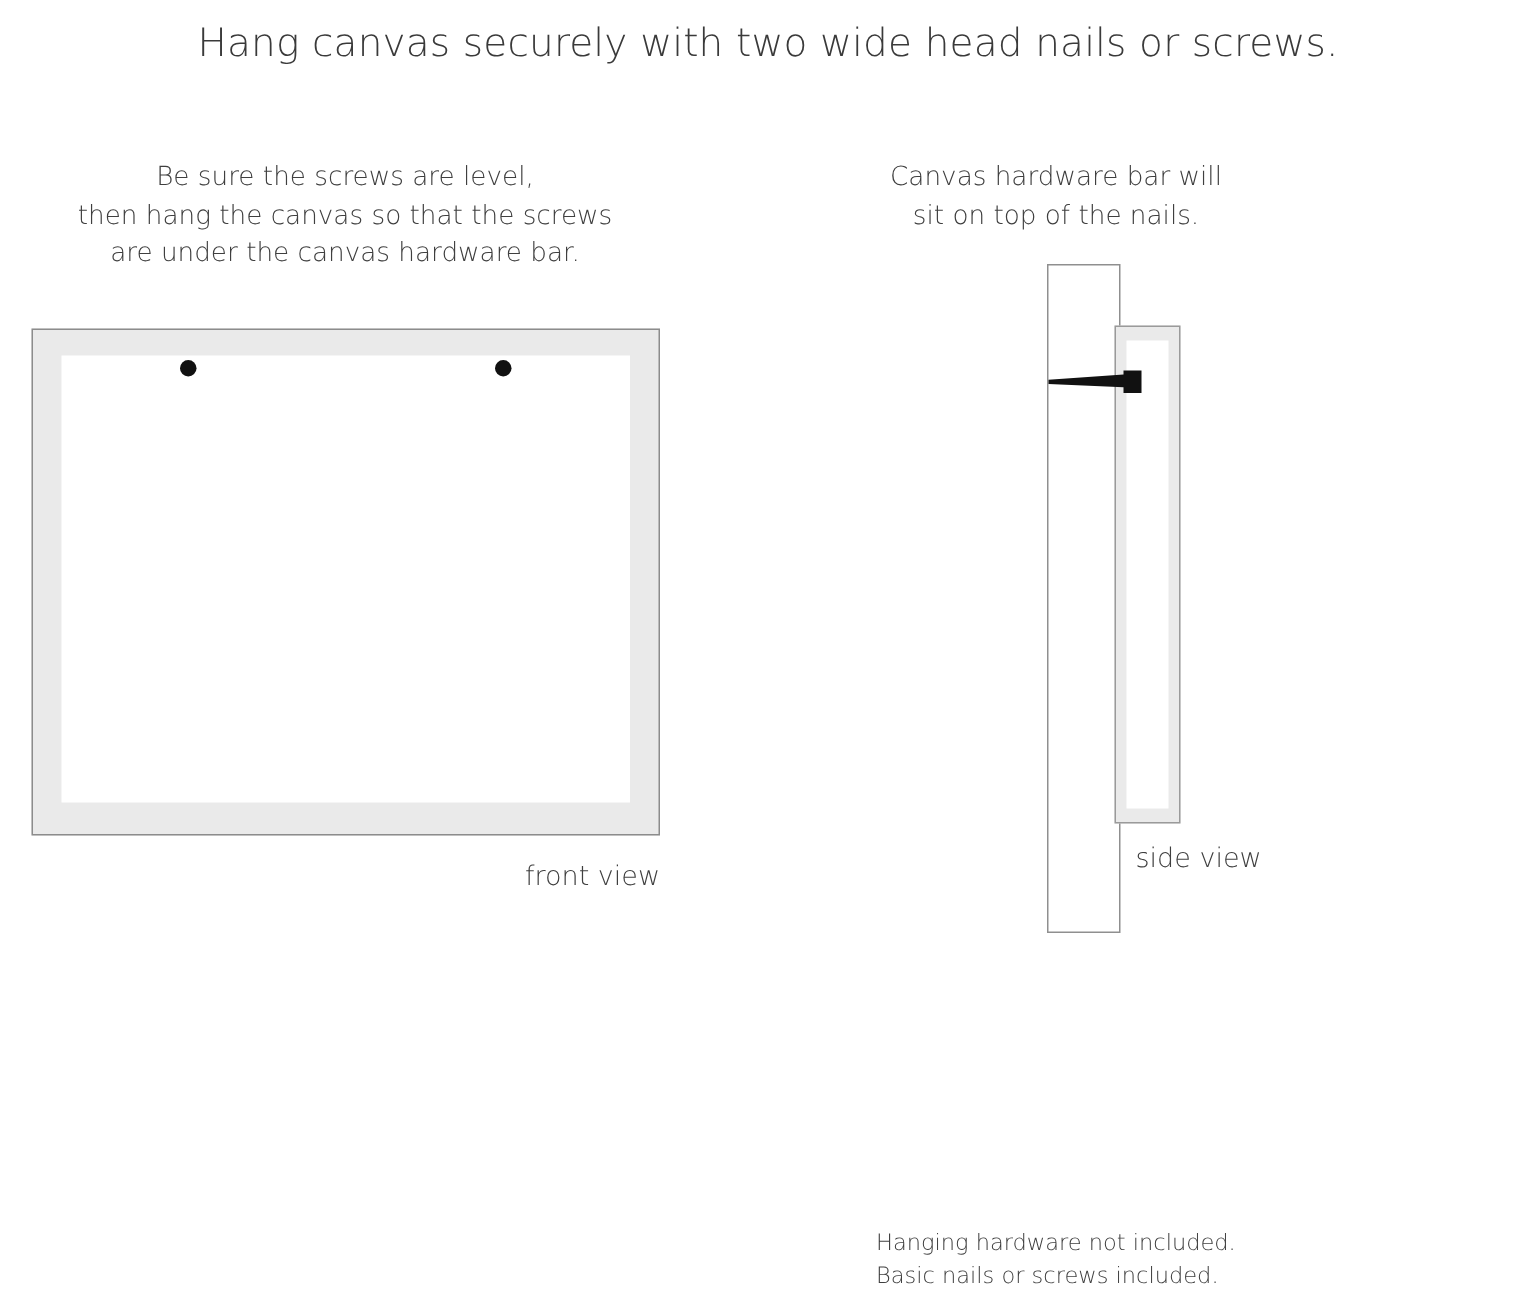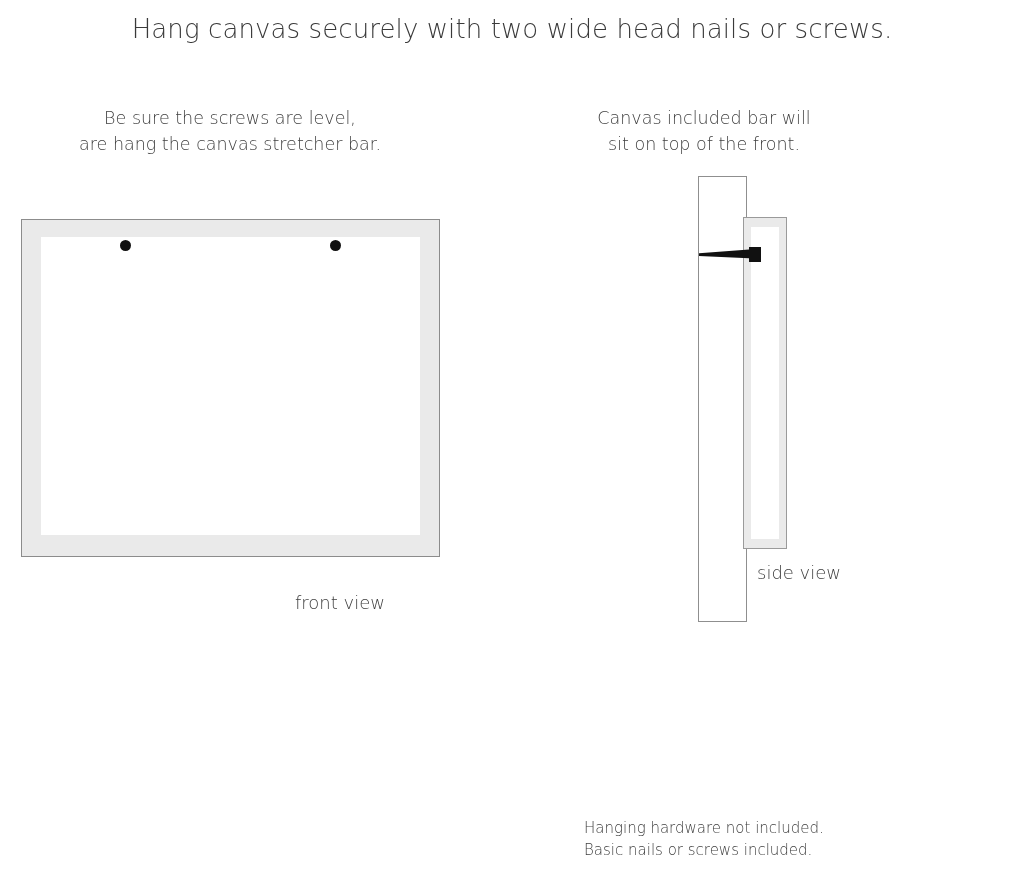--- a/index.html
+++ b/index.html
@@ -48,21 +48,21 @@
 
   
   .view-label {
     position: absolute;
     font-size: 18px;
     font-weight: 300;
     color: #3f3f3f;
     line-height: 22px;
     white-space: nowrap;
   }
-  .label-front { left: 240px; top: 592px; width: 200px; text-align: center; }
+  .label-front { left: 240px; top: 574px; width: 200px; text-align: right; }
   .label-side  { left: 757px; top: 562px; text-align: right; }
 
   
   .front-view {
     position: absolute;
     left: 21px;
     top: 219px;
     width: 419px;
     height: 338px;
   }
@@ -150,26 +150,27 @@
   }
   .footnote span { display: block; }
 </style>
 </head>
 <body>
 
 <div class="headline">Hang canvas securely with two wide head nails or screws.</div>
 
 <div class="caption caption-left">
   <span>Be sure the screws are level,</span>
-  <span>are hang the canvas stretcher bar.</span>
+  <span>then hang the canvas so that the screws</span>
+  <span>are under the canvas hardware bar.</span>
 </div>
 
 <div class="caption caption-right">
-  <span>Canvas included bar will</span>
-  <span>sit on top of the front.</span>
+  <span>Canvas hardware bar will</span>
+  <span>sit on top of the nails.</span>
 </div>
 
 <div class="front-view">
   <div class="front-frame"></div>
   <div class="front-canvas-face"></div>
   <div class="screw-dot screw-dot-left"></div>
   <div class="screw-dot screw-dot-right"></div>
 </div>
 
 <div class="view-label label-front">front view</div>

